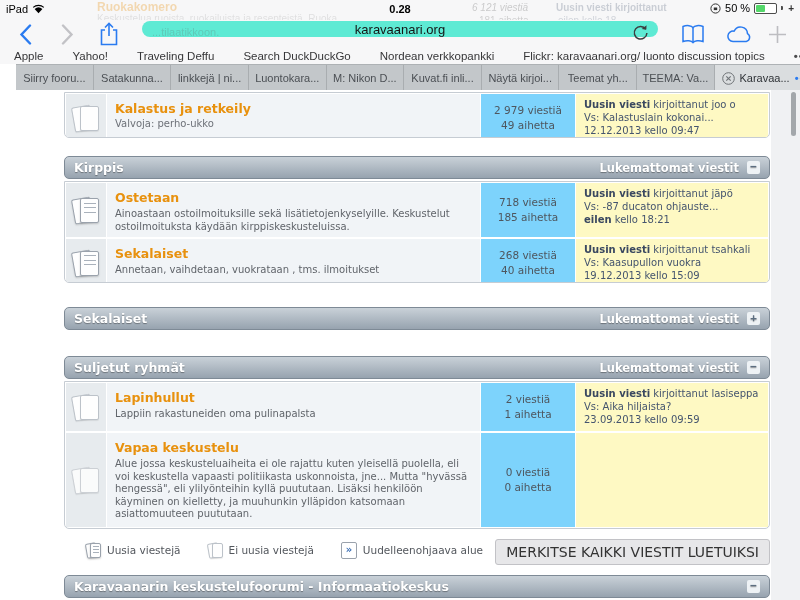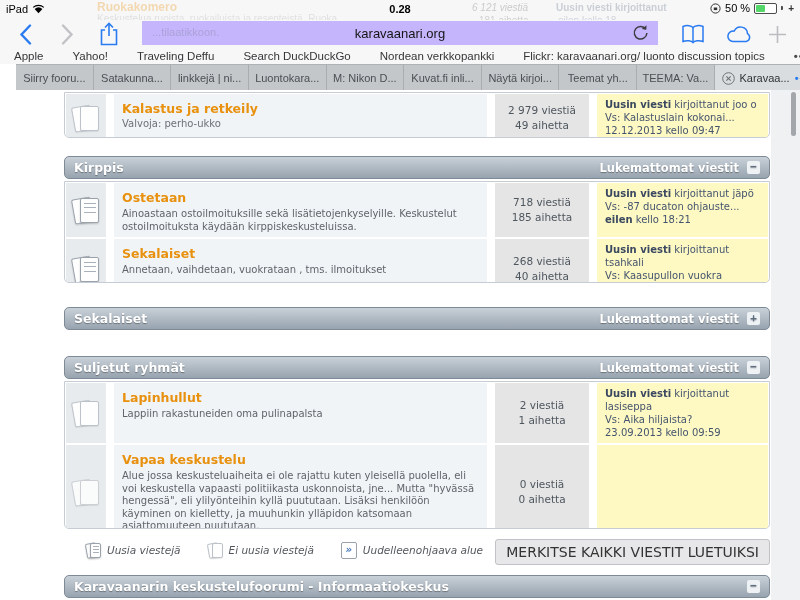--- a/index.html
+++ b/index.html
@@ -17,22 +17,22 @@
   .battery-fill{position:absolute;left:1px;top:1px;bottom:1px;width:9px;background:#53d769;border-radius:1px;}
   .battery-tip{width:2px;height:4px;background:#4c4c4c;border-radius:0 1px 1px 0;}
   .bolt{font-size:10px;font-weight:700;color:#333;margin-left:1px;}
 
   
   .ghost{position:absolute;pointer-events:none;white-space:nowrap;}
 
   
   #toolbar{position:absolute;left:0;top:20px;width:800px;height:28px;background:#f7f7f8;}
   .tb-icon{position:absolute;top:1px;width:26px;height:26px;display:flex;align-items:center;justify-content:center;}
-  #url-field{position:absolute;left:142px;right:142px;top:1px;height:24px;background:#c4b5fd;
-             border-radius:0;display:flex;align-items:center;justify-content:center;
+  #url-field{position:absolute;left:142px;right:142px;top:1px;height:16px;background:#5eead4;
+             border-radius:8px;display:flex;align-items:center;justify-content:center;
              font-size:13px;color:#151515;}
   #refresh-btn{position:absolute;right:8px;top:3px;width:18px;height:18px;}
 
   
   #bookmarks-bar{position:absolute;left:0;top:48px;width:800px;height:16px;background:#f7f7f8;
                  display:flex;align-items:center;gap:29px;padding:0 14px;box-sizing:border-box;
                  font-size:11.5px;color:#363638;}
   #bookmarks-bar .bm{white-space:nowrap;}
   #bm-more{margin-left:auto;font-weight:700;color:#4a4a4c;letter-spacing:1px;}
 
@@ -57,25 +57,25 @@
               display:flex;align-items:center;padding:0 9px;box-sizing:border-box;
               color:#fff;font-weight:700;font-size:12.5px;text-shadow:0 1px 1px rgba(0,0,0,.35);}
   .cat-header .unread{margin-left:auto;font-size:11.5px;font-weight:700;color:#fff;}
   .toggle{width:13px;height:13px;margin-left:8px;background:#eef2f5;border-radius:2px;
           color:#5c6e80;font-size:11px;font-weight:700;line-height:12px;text-align:center;
           font-family:"DejaVu Sans Mono",monospace;}
 
   
   .board-table{border:1px solid #c6ccd3;background:#fff;overflow:hidden;}
   .rounded-b{border-radius:0 0 5px 5px;}
-  .board-row{display:flex;gap:8px;padding:1px;overflow:hidden;}
+  .board-row{display:flex;gap:1px;padding:1px;overflow:hidden;}
   .cell{box-sizing:border-box;}
   .icon-cell{width:40px;background:#e7ebee;display:flex;align-items:center;justify-content:center;}
   .info-cell{width:373px;background:#f1f4f7;padding:4px 8px;}
-  .stats-cell{width:94px;background:#e5e5e5;display:flex;flex-direction:column;
+  .stats-cell{width:94px;background:#7dd3fc;display:flex;flex-direction:column;
               align-items:center;justify-content:center;font-size:10.5px;color:#4e565e;line-height:15px;}
   .last-cell{flex:1;background:#fef9c3;padding:4px 8px;font-size:10px;line-height:13px;color:#44546e;}
   .board-title{font-size:12.5px;font-weight:700;color:#e8910e;text-decoration:none;display:inline-block;}
   .board-desc{font-size:10px;line-height:12.5px;color:#60646a;margin-top:2px;}
   .mod-line{font-size:10px;color:#6d7178;margin-top:1px;}
   .b{font-weight:700;color:#3a4860;}
   .last-cell a{color:#44546e;text-decoration:none;}
 
   
   .paper-icon{position:relative;width:28px;height:30px;display:inline-block;}
@@ -90,21 +90,21 @@
   .paper-icon.mini .sheet{width:9px;height:13px;}
   .paper-icon.mini .sheet.front{left:4px;top:1px;}
   .paper-icon.mini .sheet.back{left:0;top:1px;}
   .paper-icon.mini .front i{margin:2px 1.5px 0;}
   .redirect-glyph{width:14px;height:15px;background:#fff;border:1px solid #9aa2ac;border-radius:2px;
                   color:#3b6fb5;font-size:10px;font-weight:700;line-height:13px;text-align:center;}
 
   
   #legend-row{display:flex;align-items:center;gap:9px;font-size:10.5px;color:#53575d;position:relative;
               padding-left:22px;height:22px;}
-  .legend-item{display:flex;align-items:center;gap:6px;margin-right:18px;font-style:italic;}
+  .legend-item{display:flex;align-items:center;gap:6px;margin-right:18px;}
   #mark-read-btn{position:absolute;right:0;top:0;background:#e7e7e9;border:1px solid #c2c2c6;
                  border-radius:3px;padding:4px 10px;font-size:14px;color:#333;
                  font-family:"DejaVu Sans",sans-serif;}
 
   .spacer2{height:2px;} .spacer18{height:18px;} .spacer24{height:24px;}
   .spacer26{height:26px;} .spacer10{height:10px;} .spacer14{height:14px;} .spacer3{height:3px;}
 
   svg{display:block;}
 </style>
 </head>

